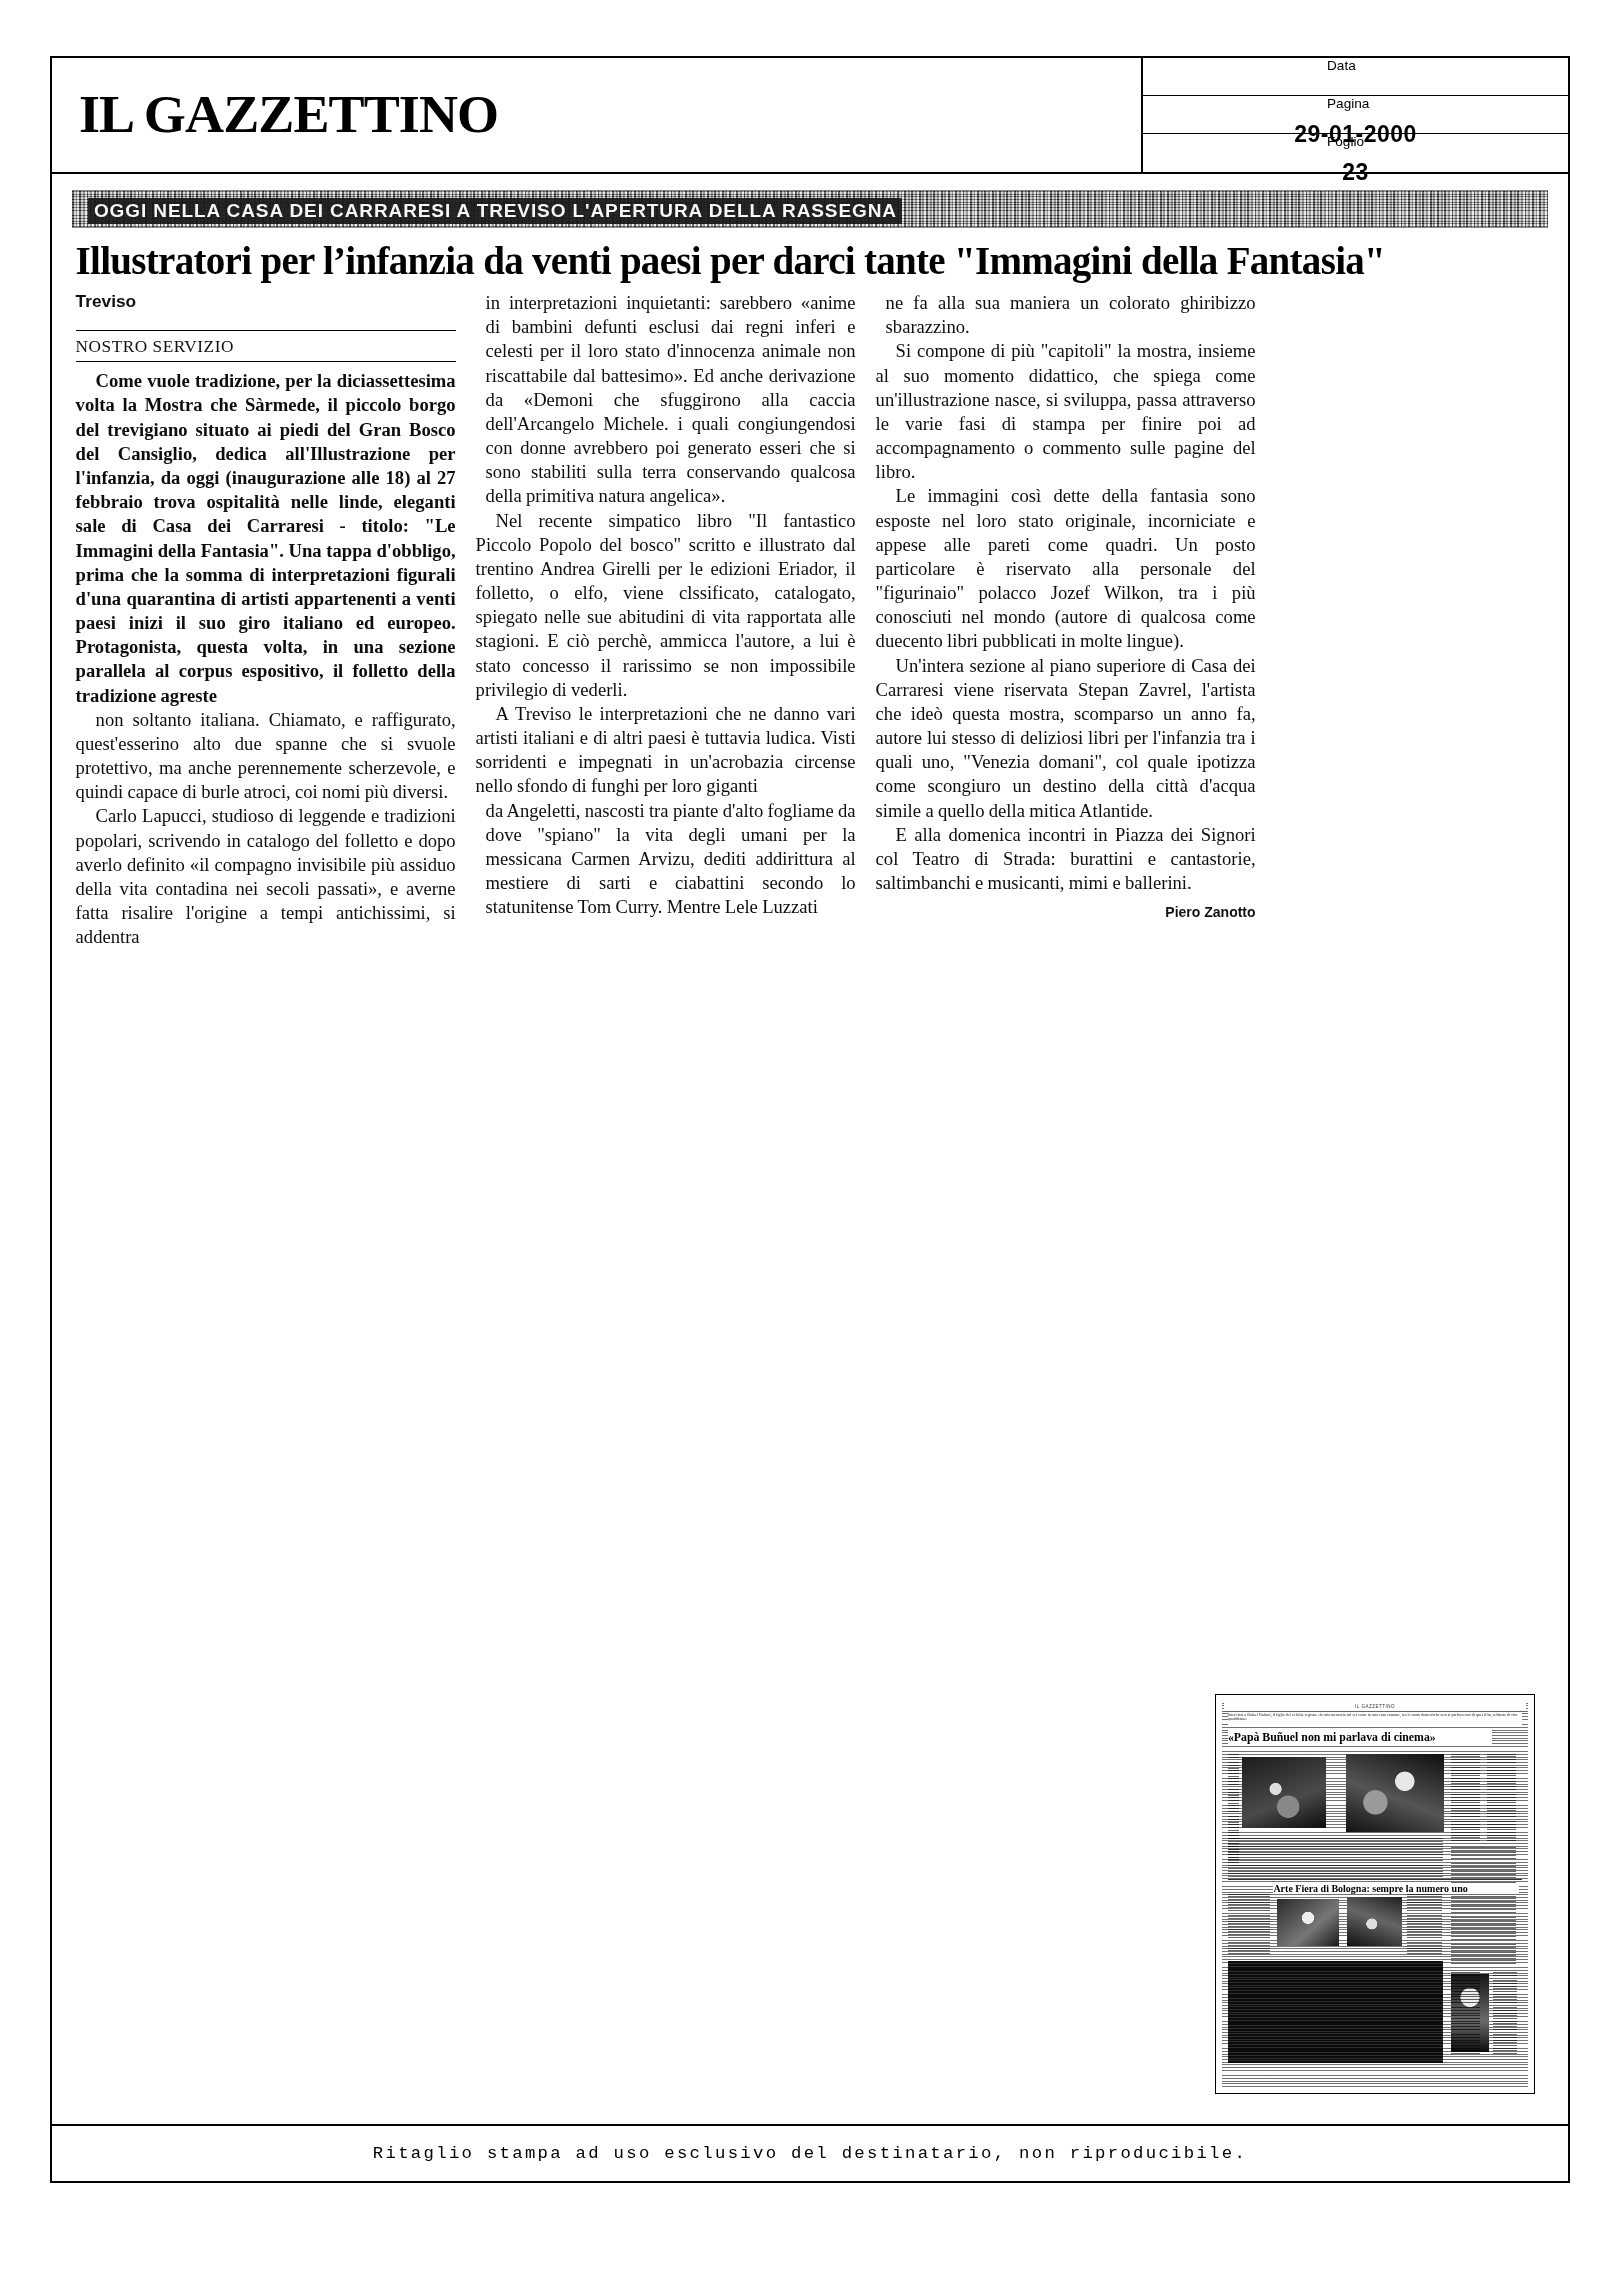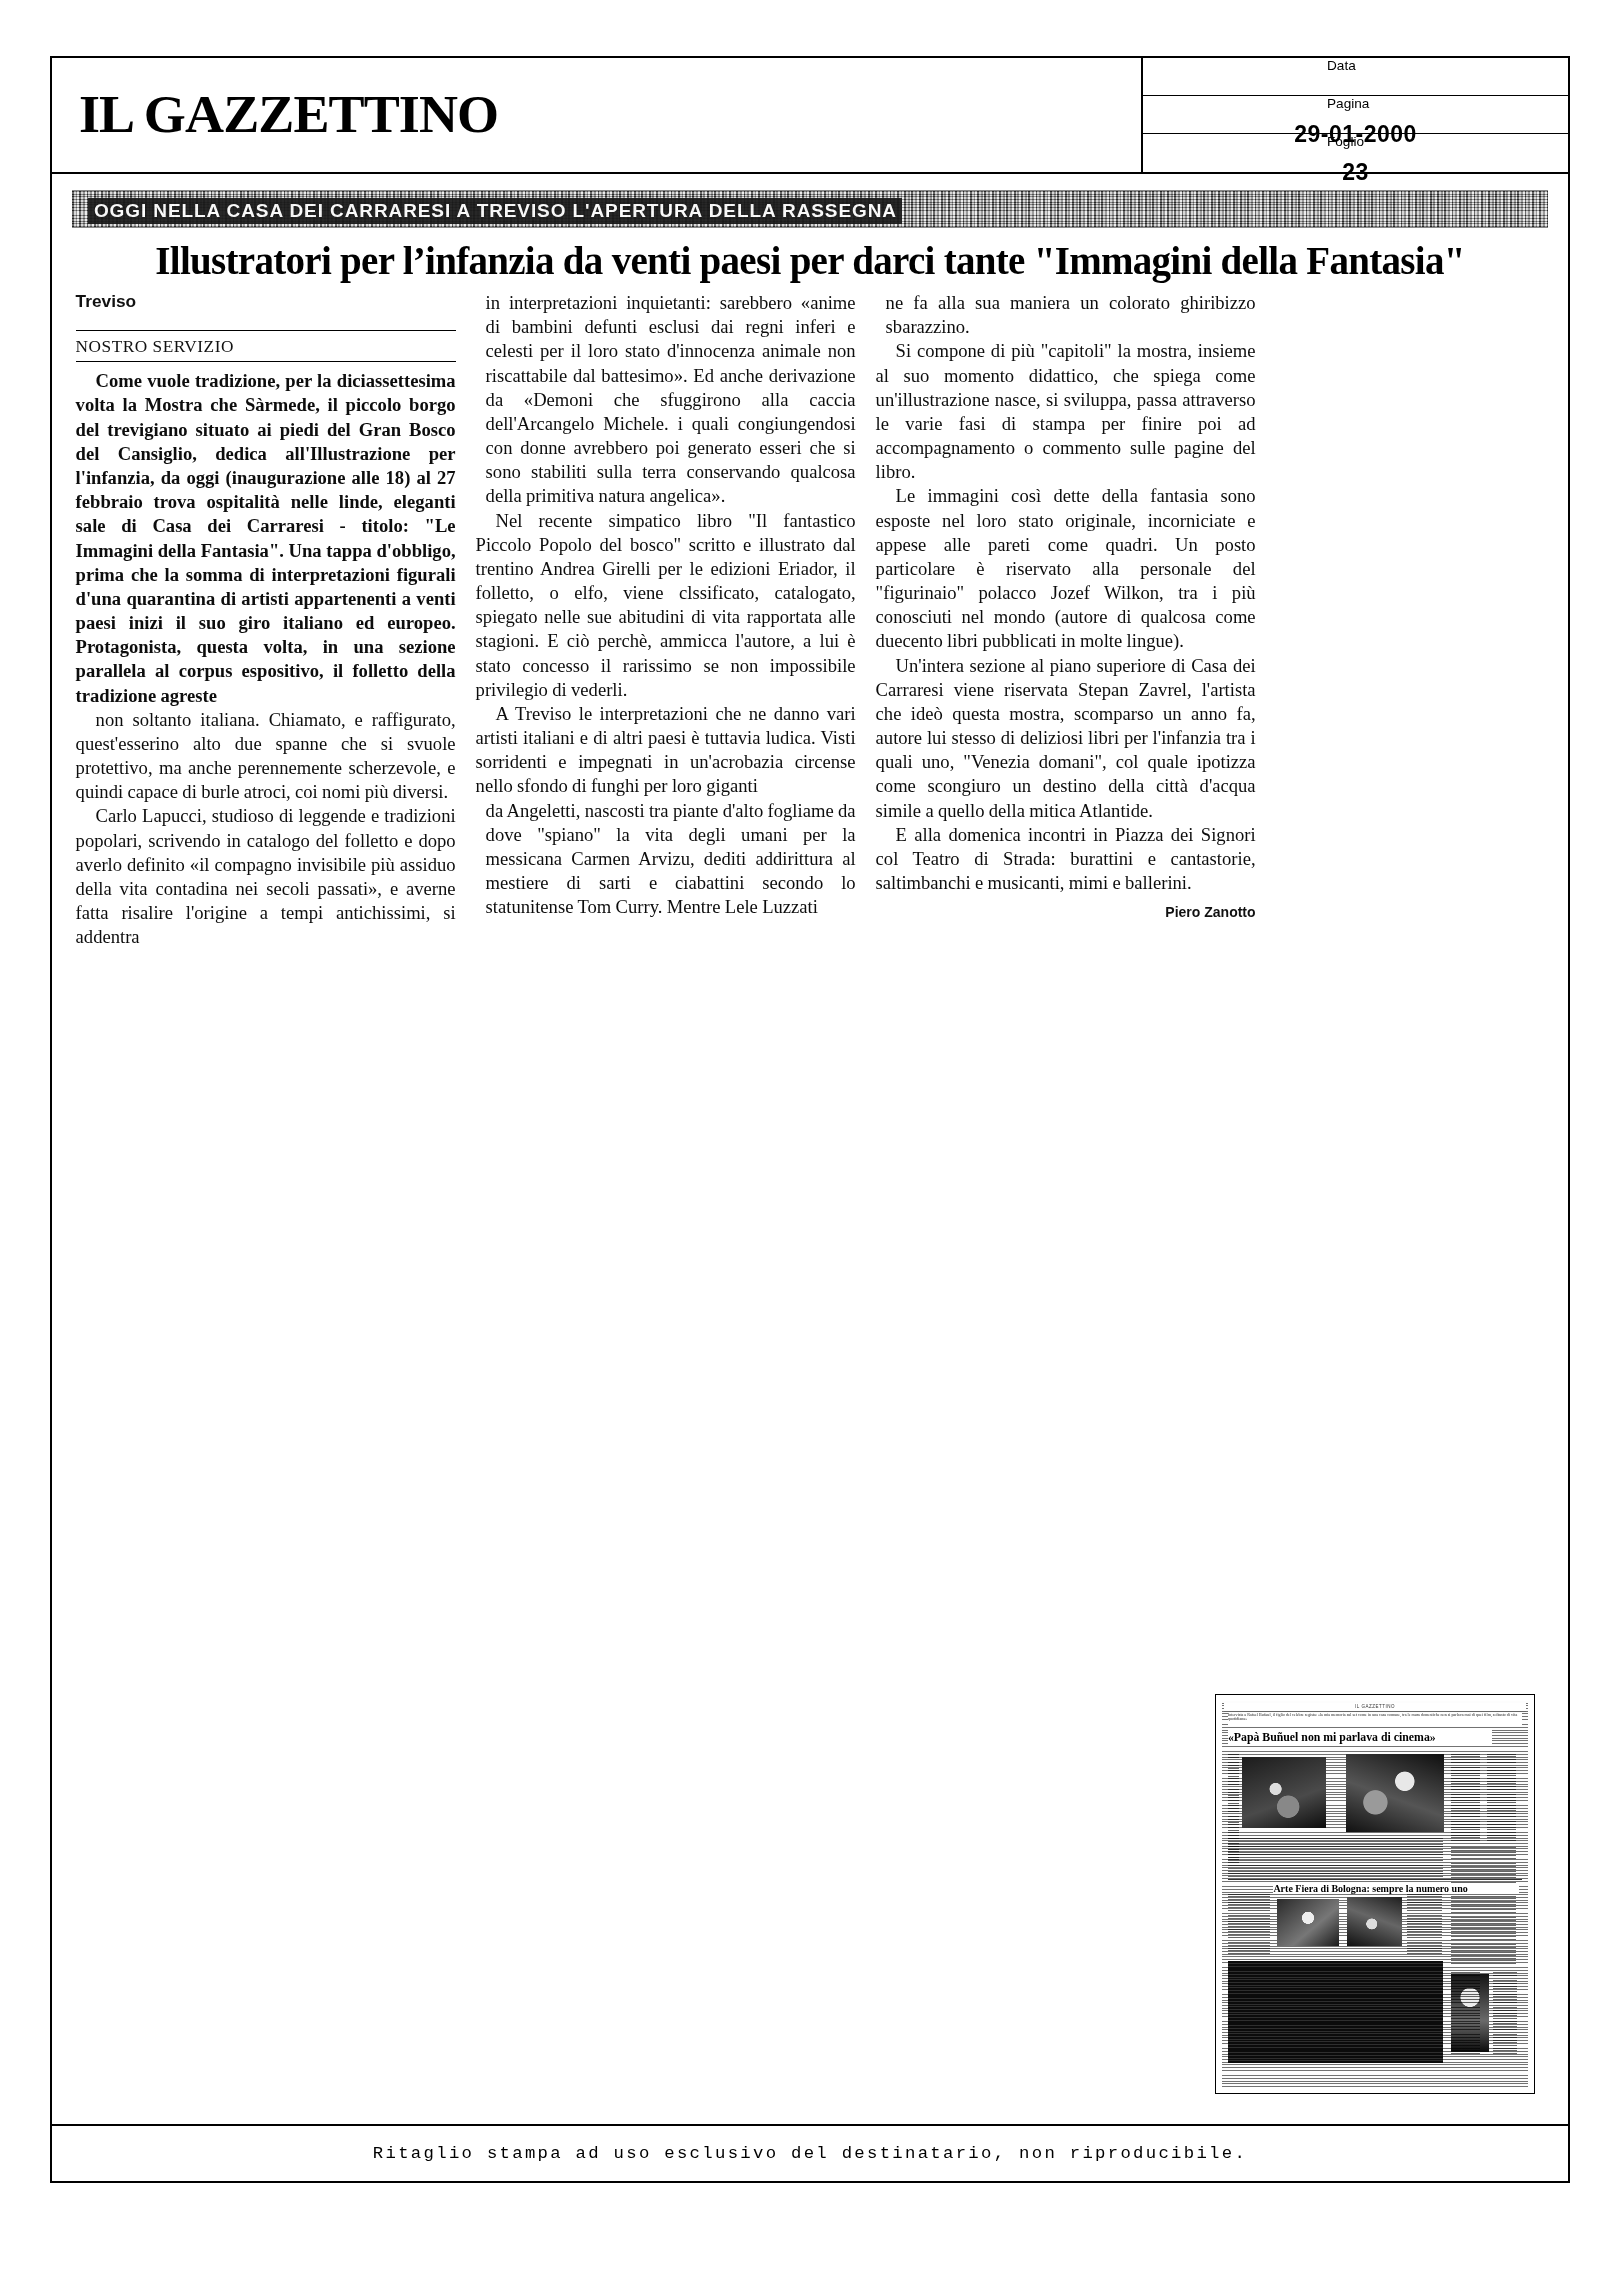--- a/index.html
+++ b/index.html
@@ -131,21 +131,20 @@
 
   .headline {
     margin: 12.7px 23.6px 9px 23.6px;
     font-family: "Liberation Serif", serif;
     font-size: 39px;
     font-weight: bold;
     letter-spacing: -0.7px;
     line-height: 1.05;
     color: #000;
     white-space: nowrap;
-    text-align: center;
   }
 
   .cols {
     margin: 5.5px 23.6px 0 23.6px;
     display: flex;
     gap: 20px;
     align-items: flex-start;
   }
   .col {
     width: 380px;

